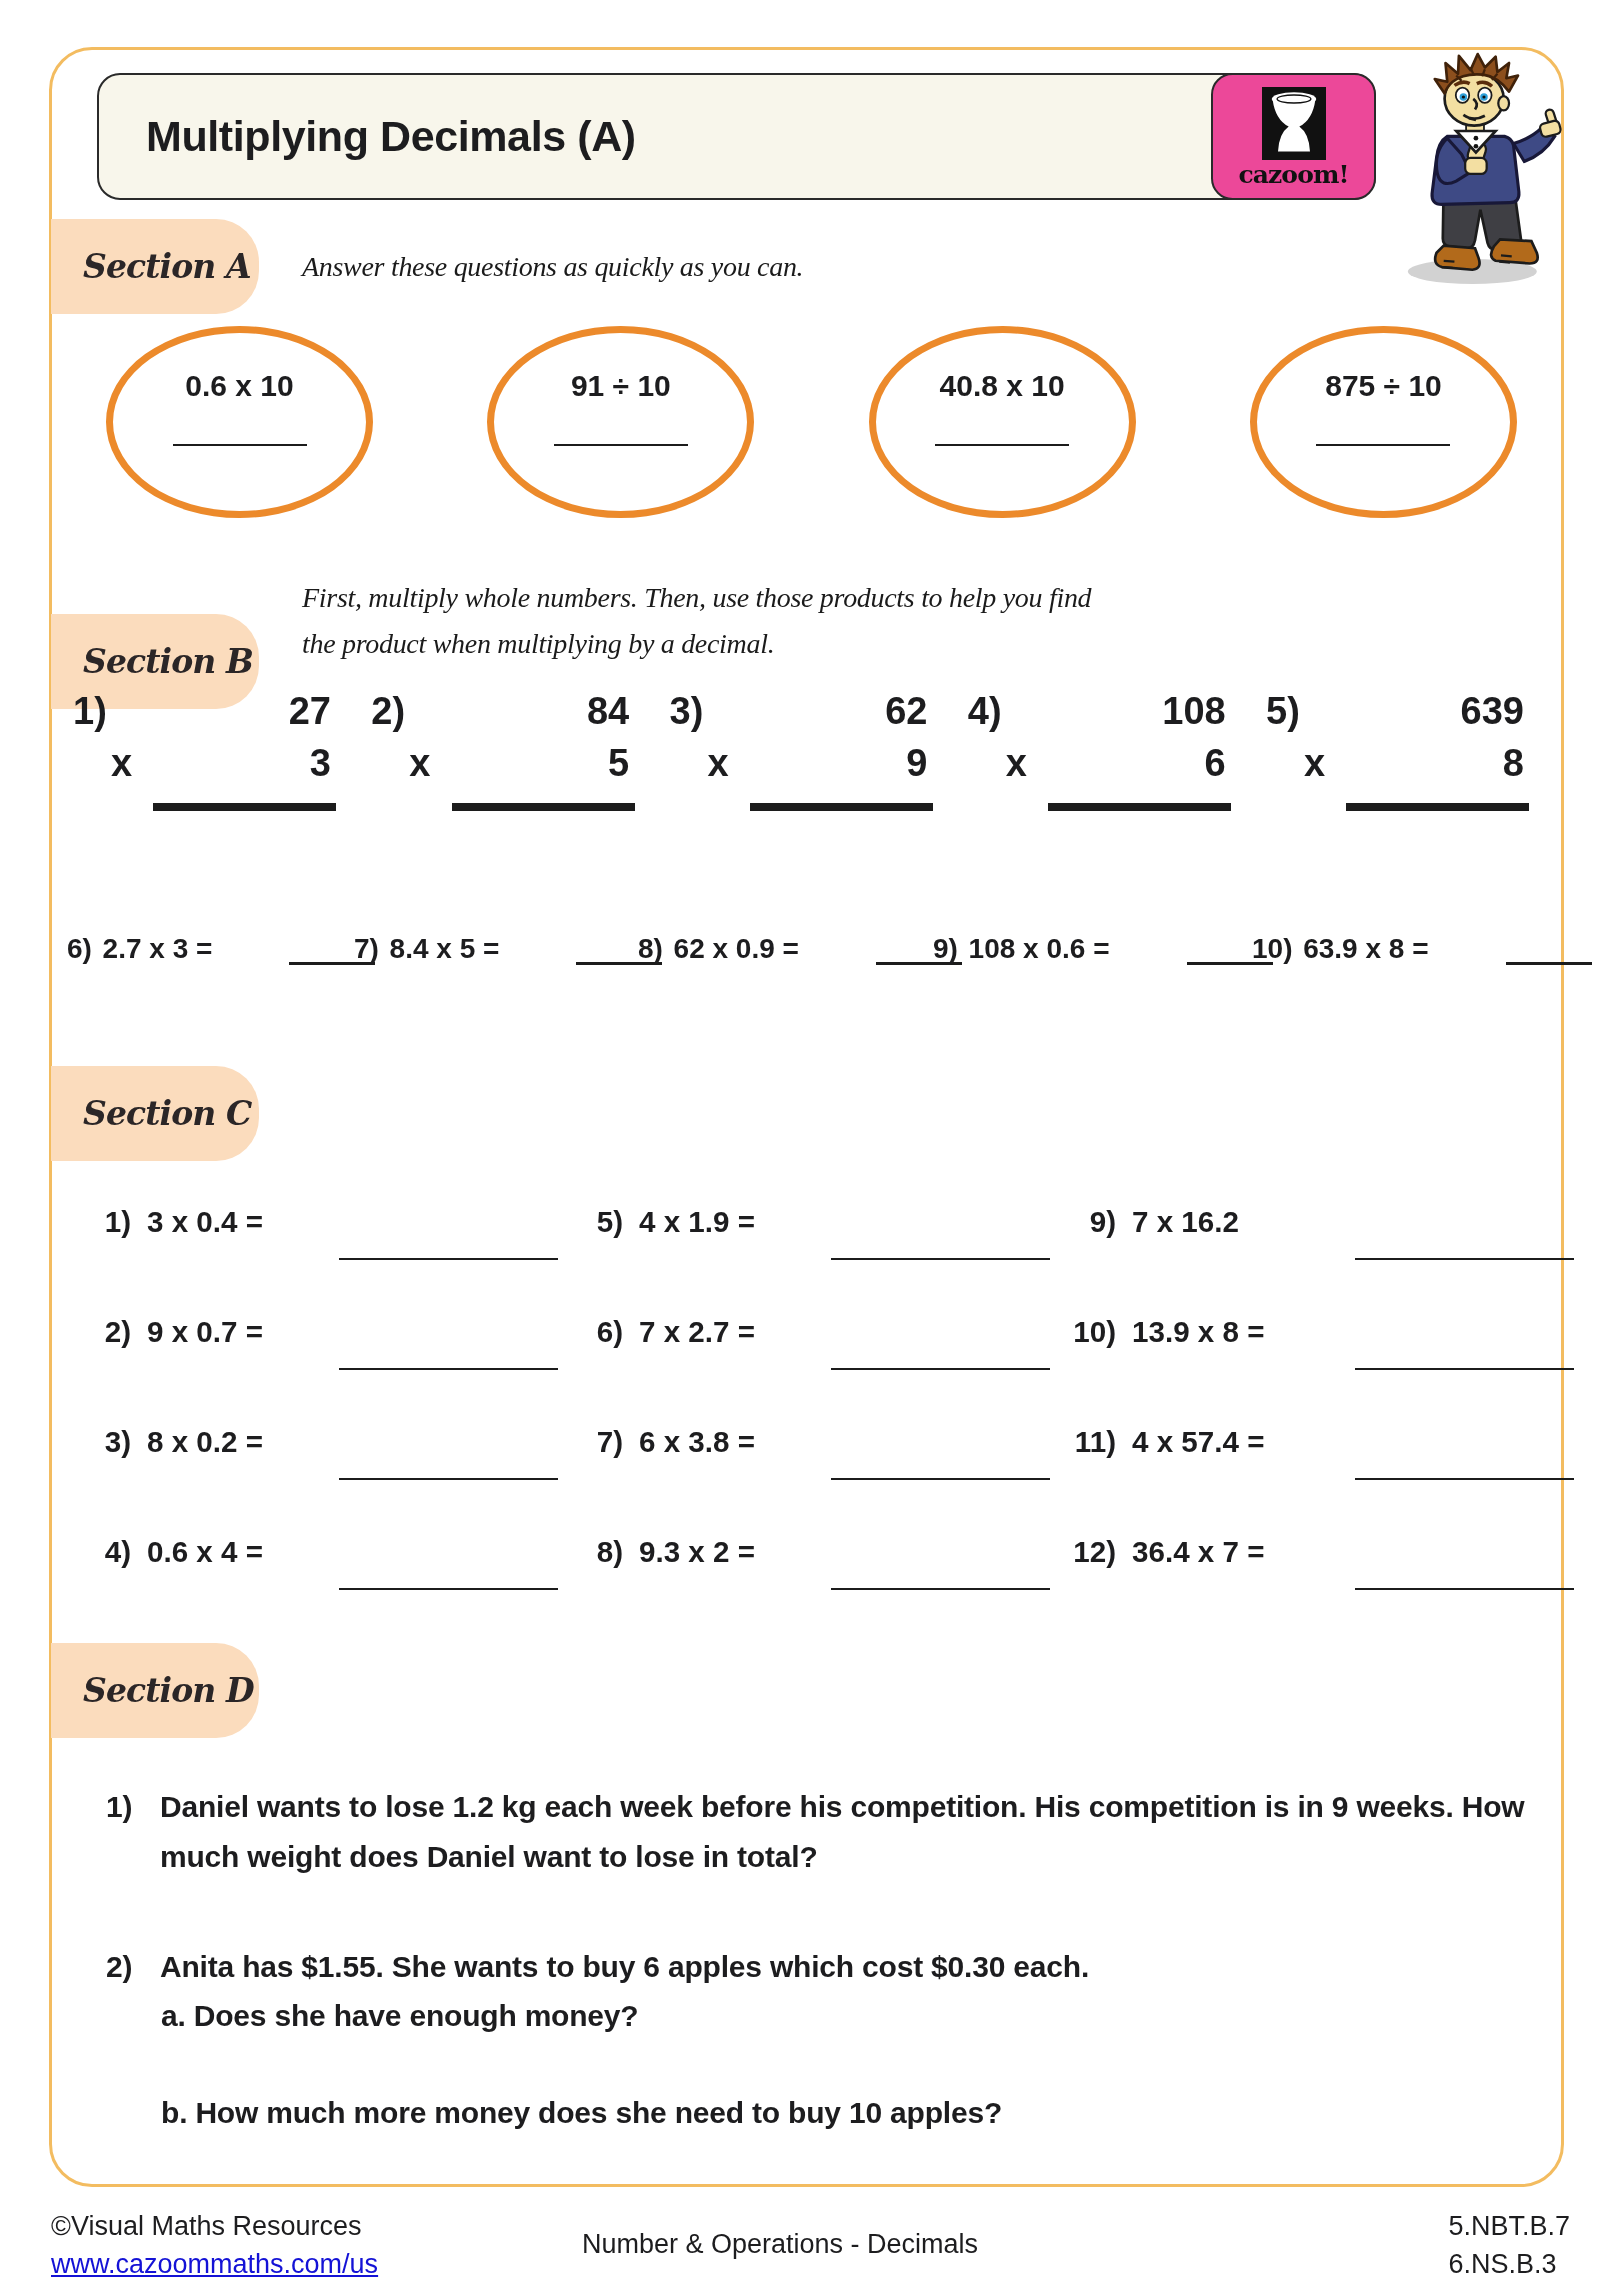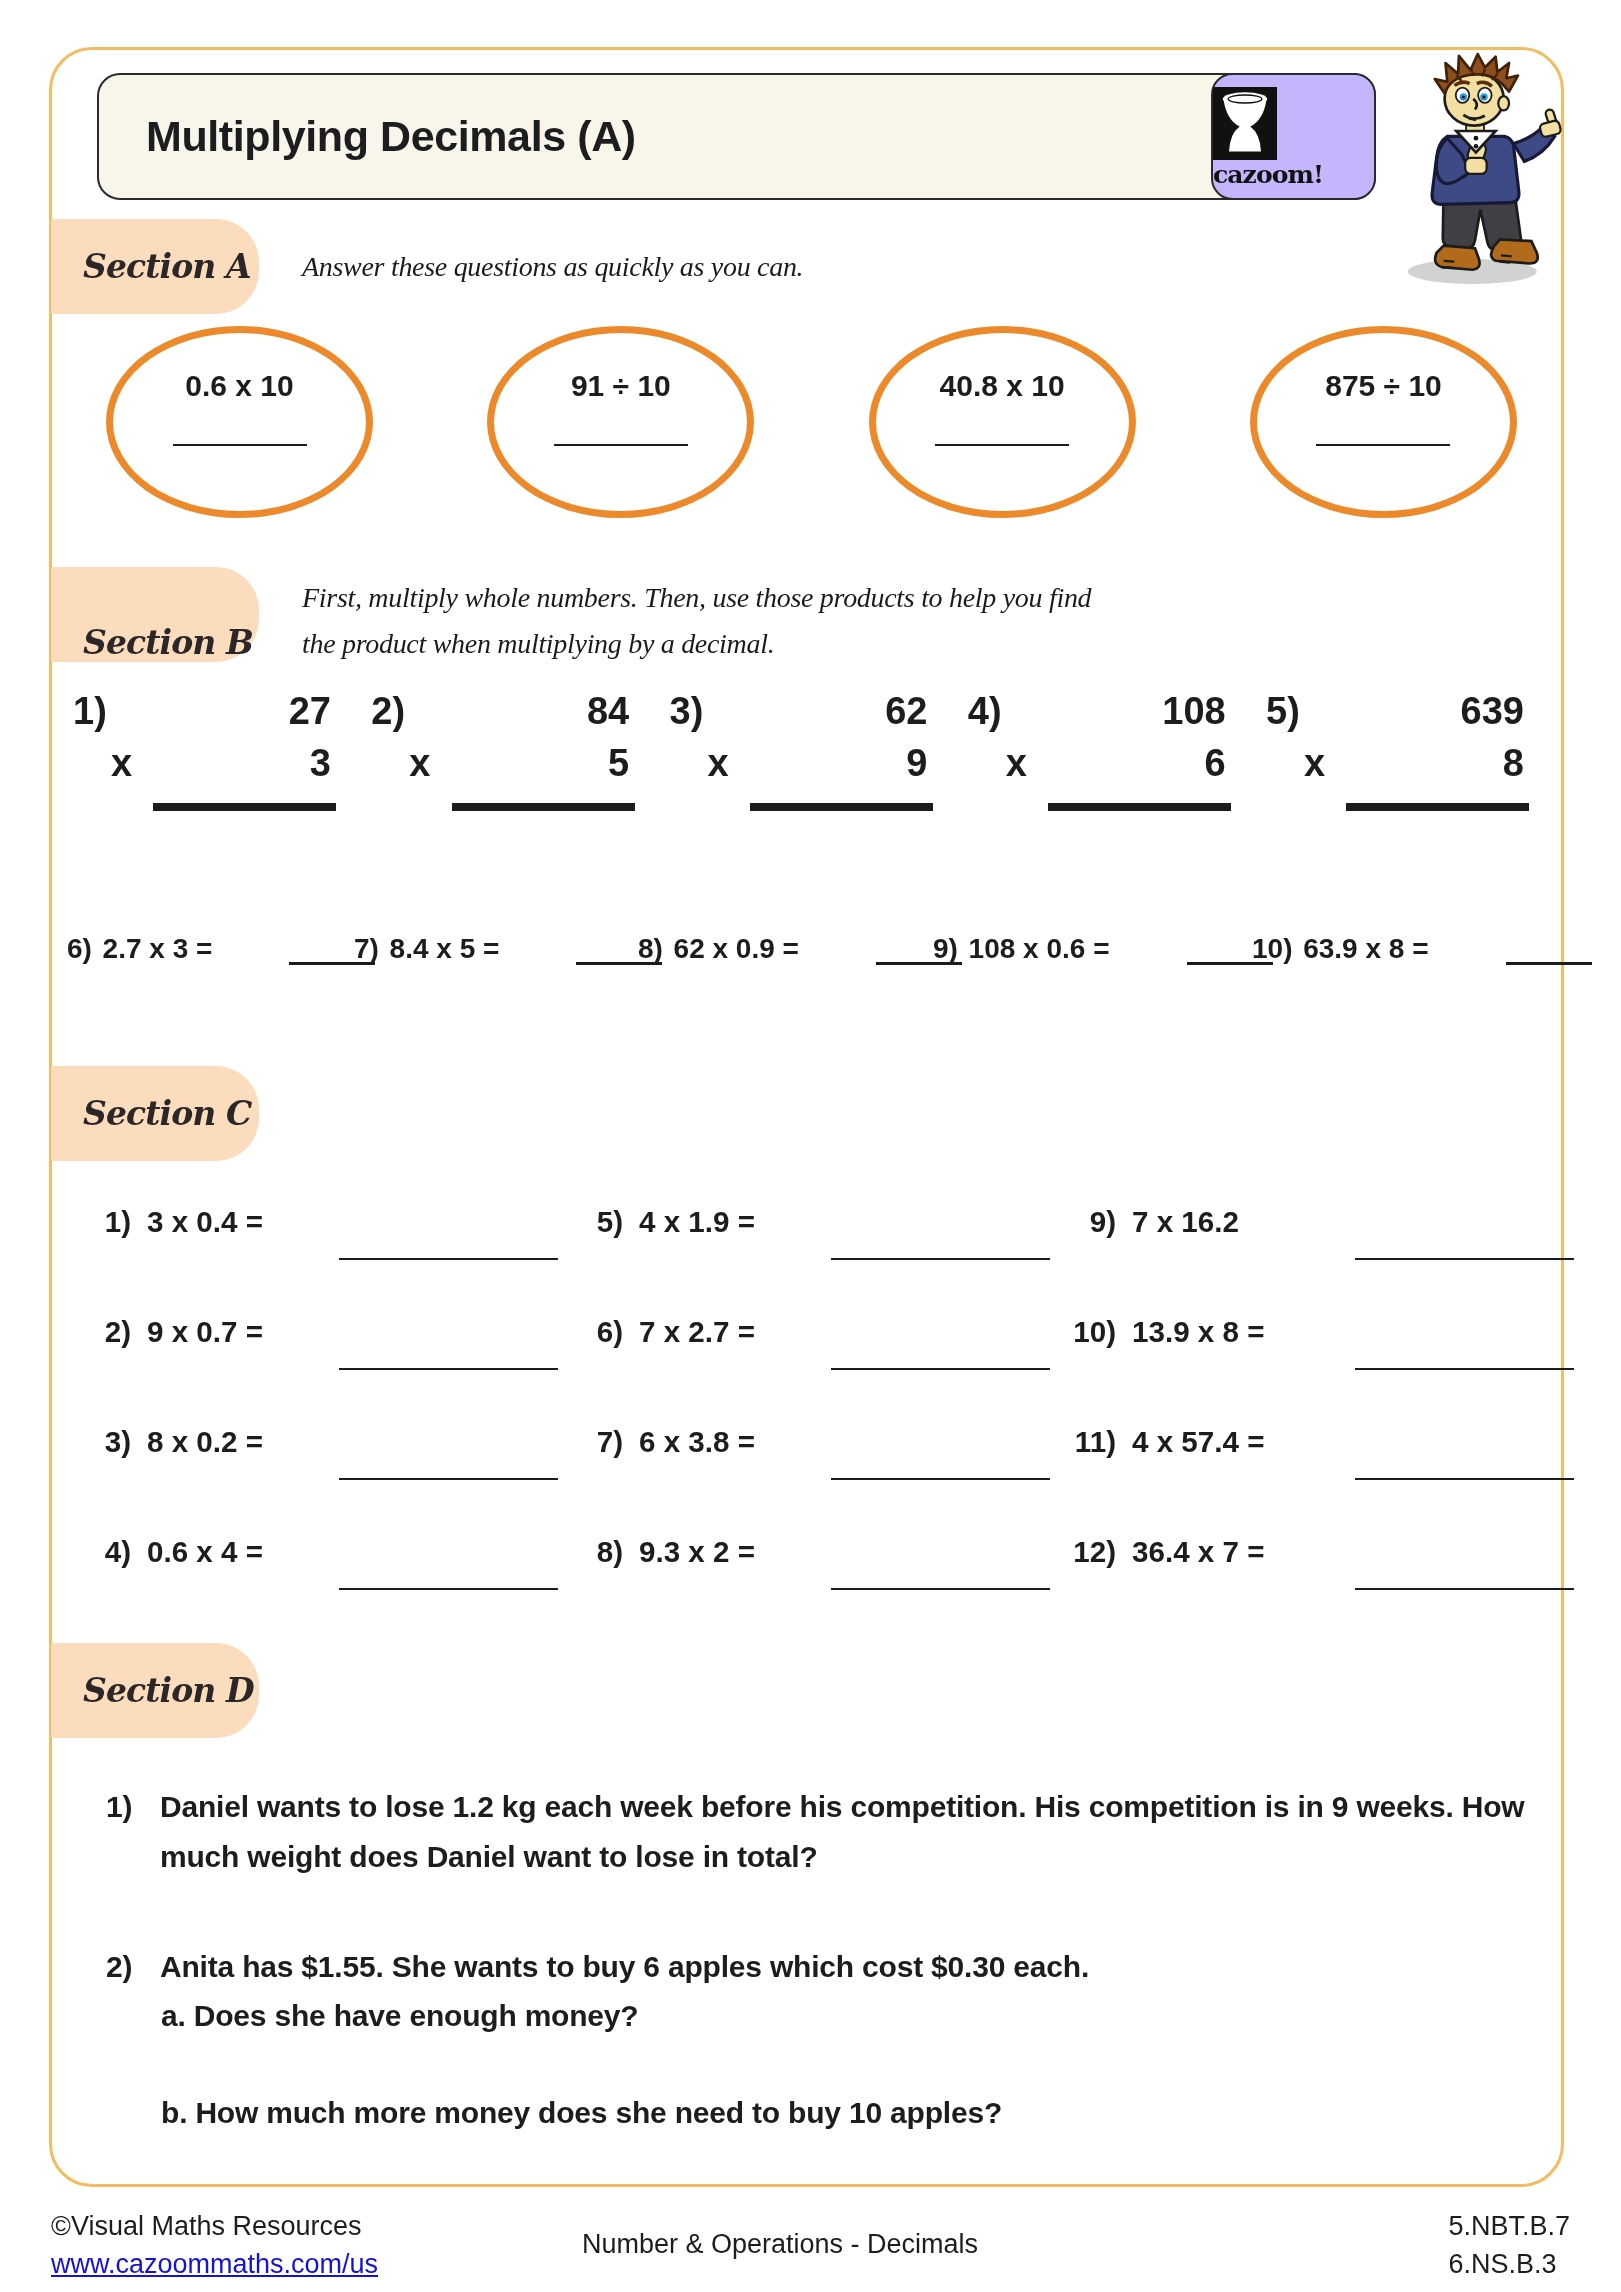--- a/index.html
+++ b/index.html
@@ -13,22 +13,22 @@
   }
   
   .title-box {
     position:absolute; left:97px; top:73px; width:1279px; height:127px;
     background:#F8F6EB; border:2.7px solid #2a2a2a; border-radius:23px;
     box-sizing:border-box; display:flex; align-items:center;
   }
   .title-text { margin-left:47px; font-size:43px; font-weight:bold; letter-spacing:-0.4px;text-align:center; }
   .logo-box {
     position:absolute; left:1211px; top:73px; width:165px; height:127px;
-    background:#c4b5fd; border:2.7px solid #2a2a2a; border-radius:21.5px;
-    box-sizing:border-box; display:flex; flex-direction:column; 
+    background:#ec4899; border:2.7px solid #2a2a2a; border-radius:21.5px;
+    box-sizing:border-box; display:flex; flex-direction:column; align-items:center;
   }
   .logo-drum-bg { margin-top:11.6px; width:64px; height:73px; background:#111111;
     display:flex; align-items:center; justify-content:center; }
   .logo-word { font-family:"DejaVu Serif", serif; font-weight:bold; font-size:25px;
     letter-spacing:-0.9px; color:#111; margin-top:0.9px; }
   .mascot { position:absolute; left:1390px; top:52px; width:179px; height:235px; }
   
   .badge {
     position:absolute; left:51px; width:208px; height:95px; background:#FBDCBD;
     border-radius:0 43px 43px 0; display:flex; align-items:center;
@@ -163,21 +163,21 @@
     <div class="oval">
       <div class="expr">40.8 x 10</div>
       <div class="blank"></div>
     </div>
     <div class="oval">
       <div class="expr">875 ÷ 10</div>
       <div class="blank"></div>
     </div>
   </div>
 
-  <div class="badge" style="top:567px;align-items:flex-end;">
+  <div class="badge" style="top:614px;">
     <span>Section B</span>
   </div>
   <div class="instruction" style="left:302px; top:575px;">
     <div>First, multiply whole numbers. Then, use those products to help you find</div>
     <div>the product when multiplying by a decimal.</div>
   </div>
 
   <div class="vprob-row">
     <div class="vprob">
       <div class="r1">

